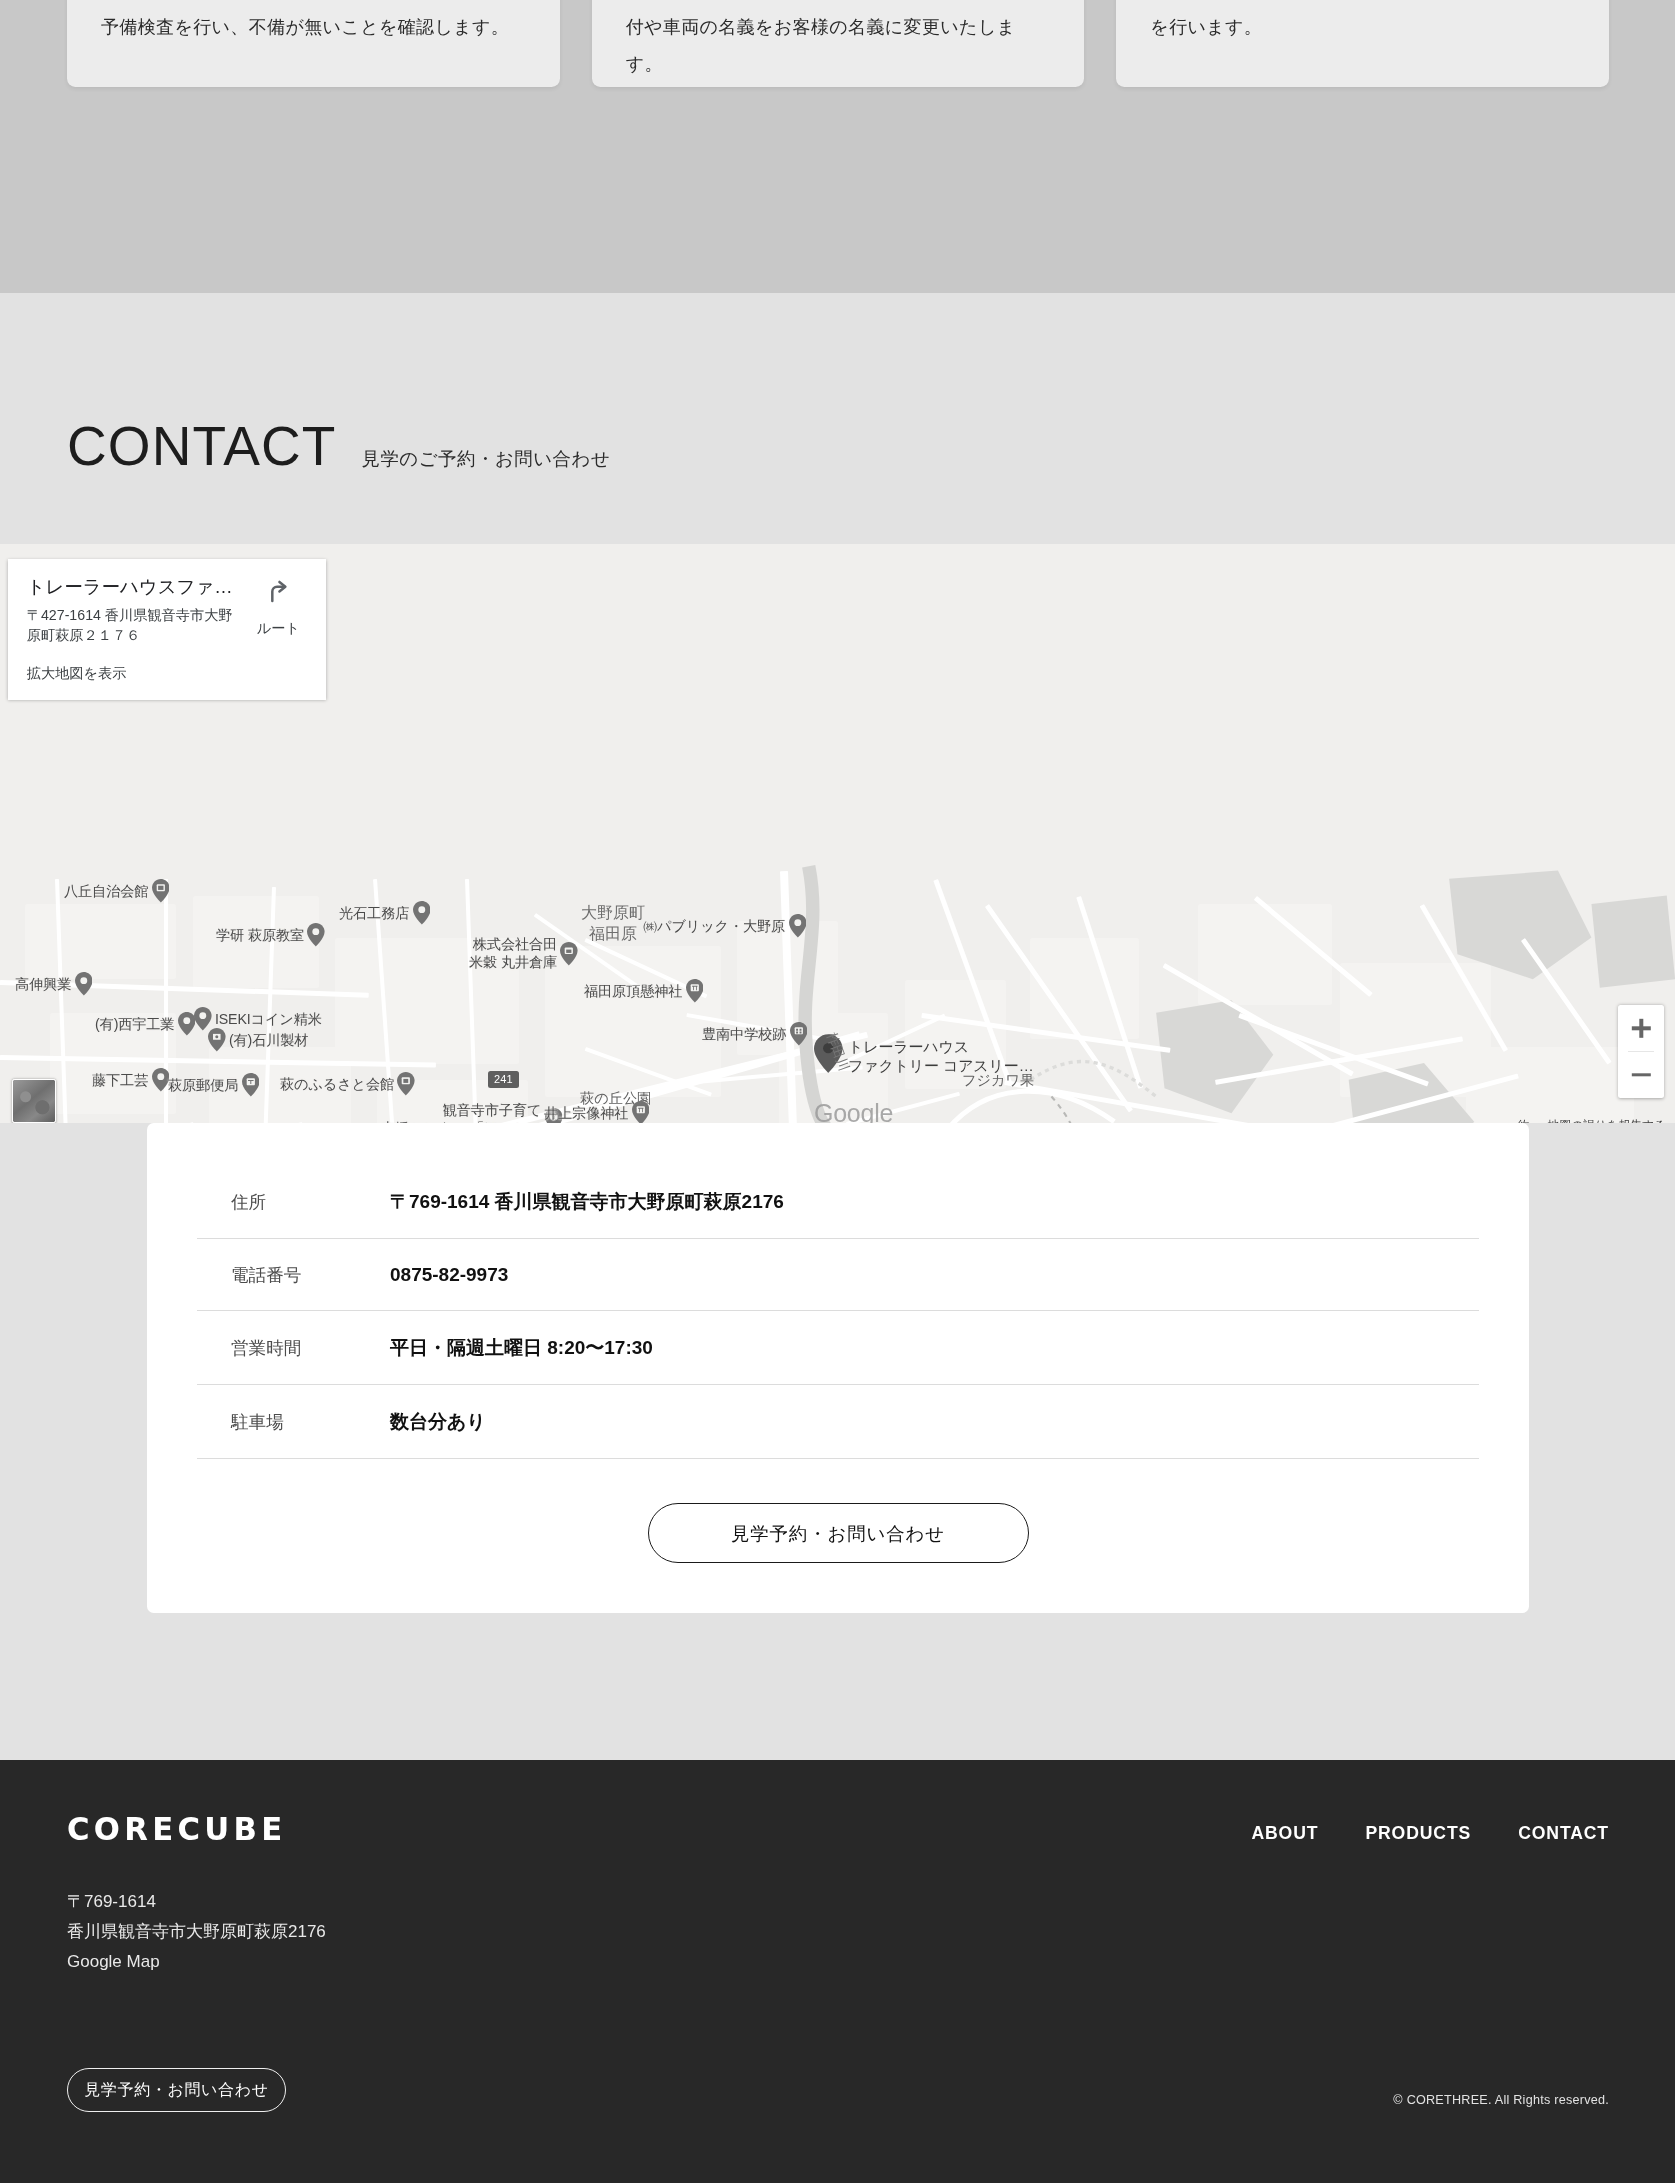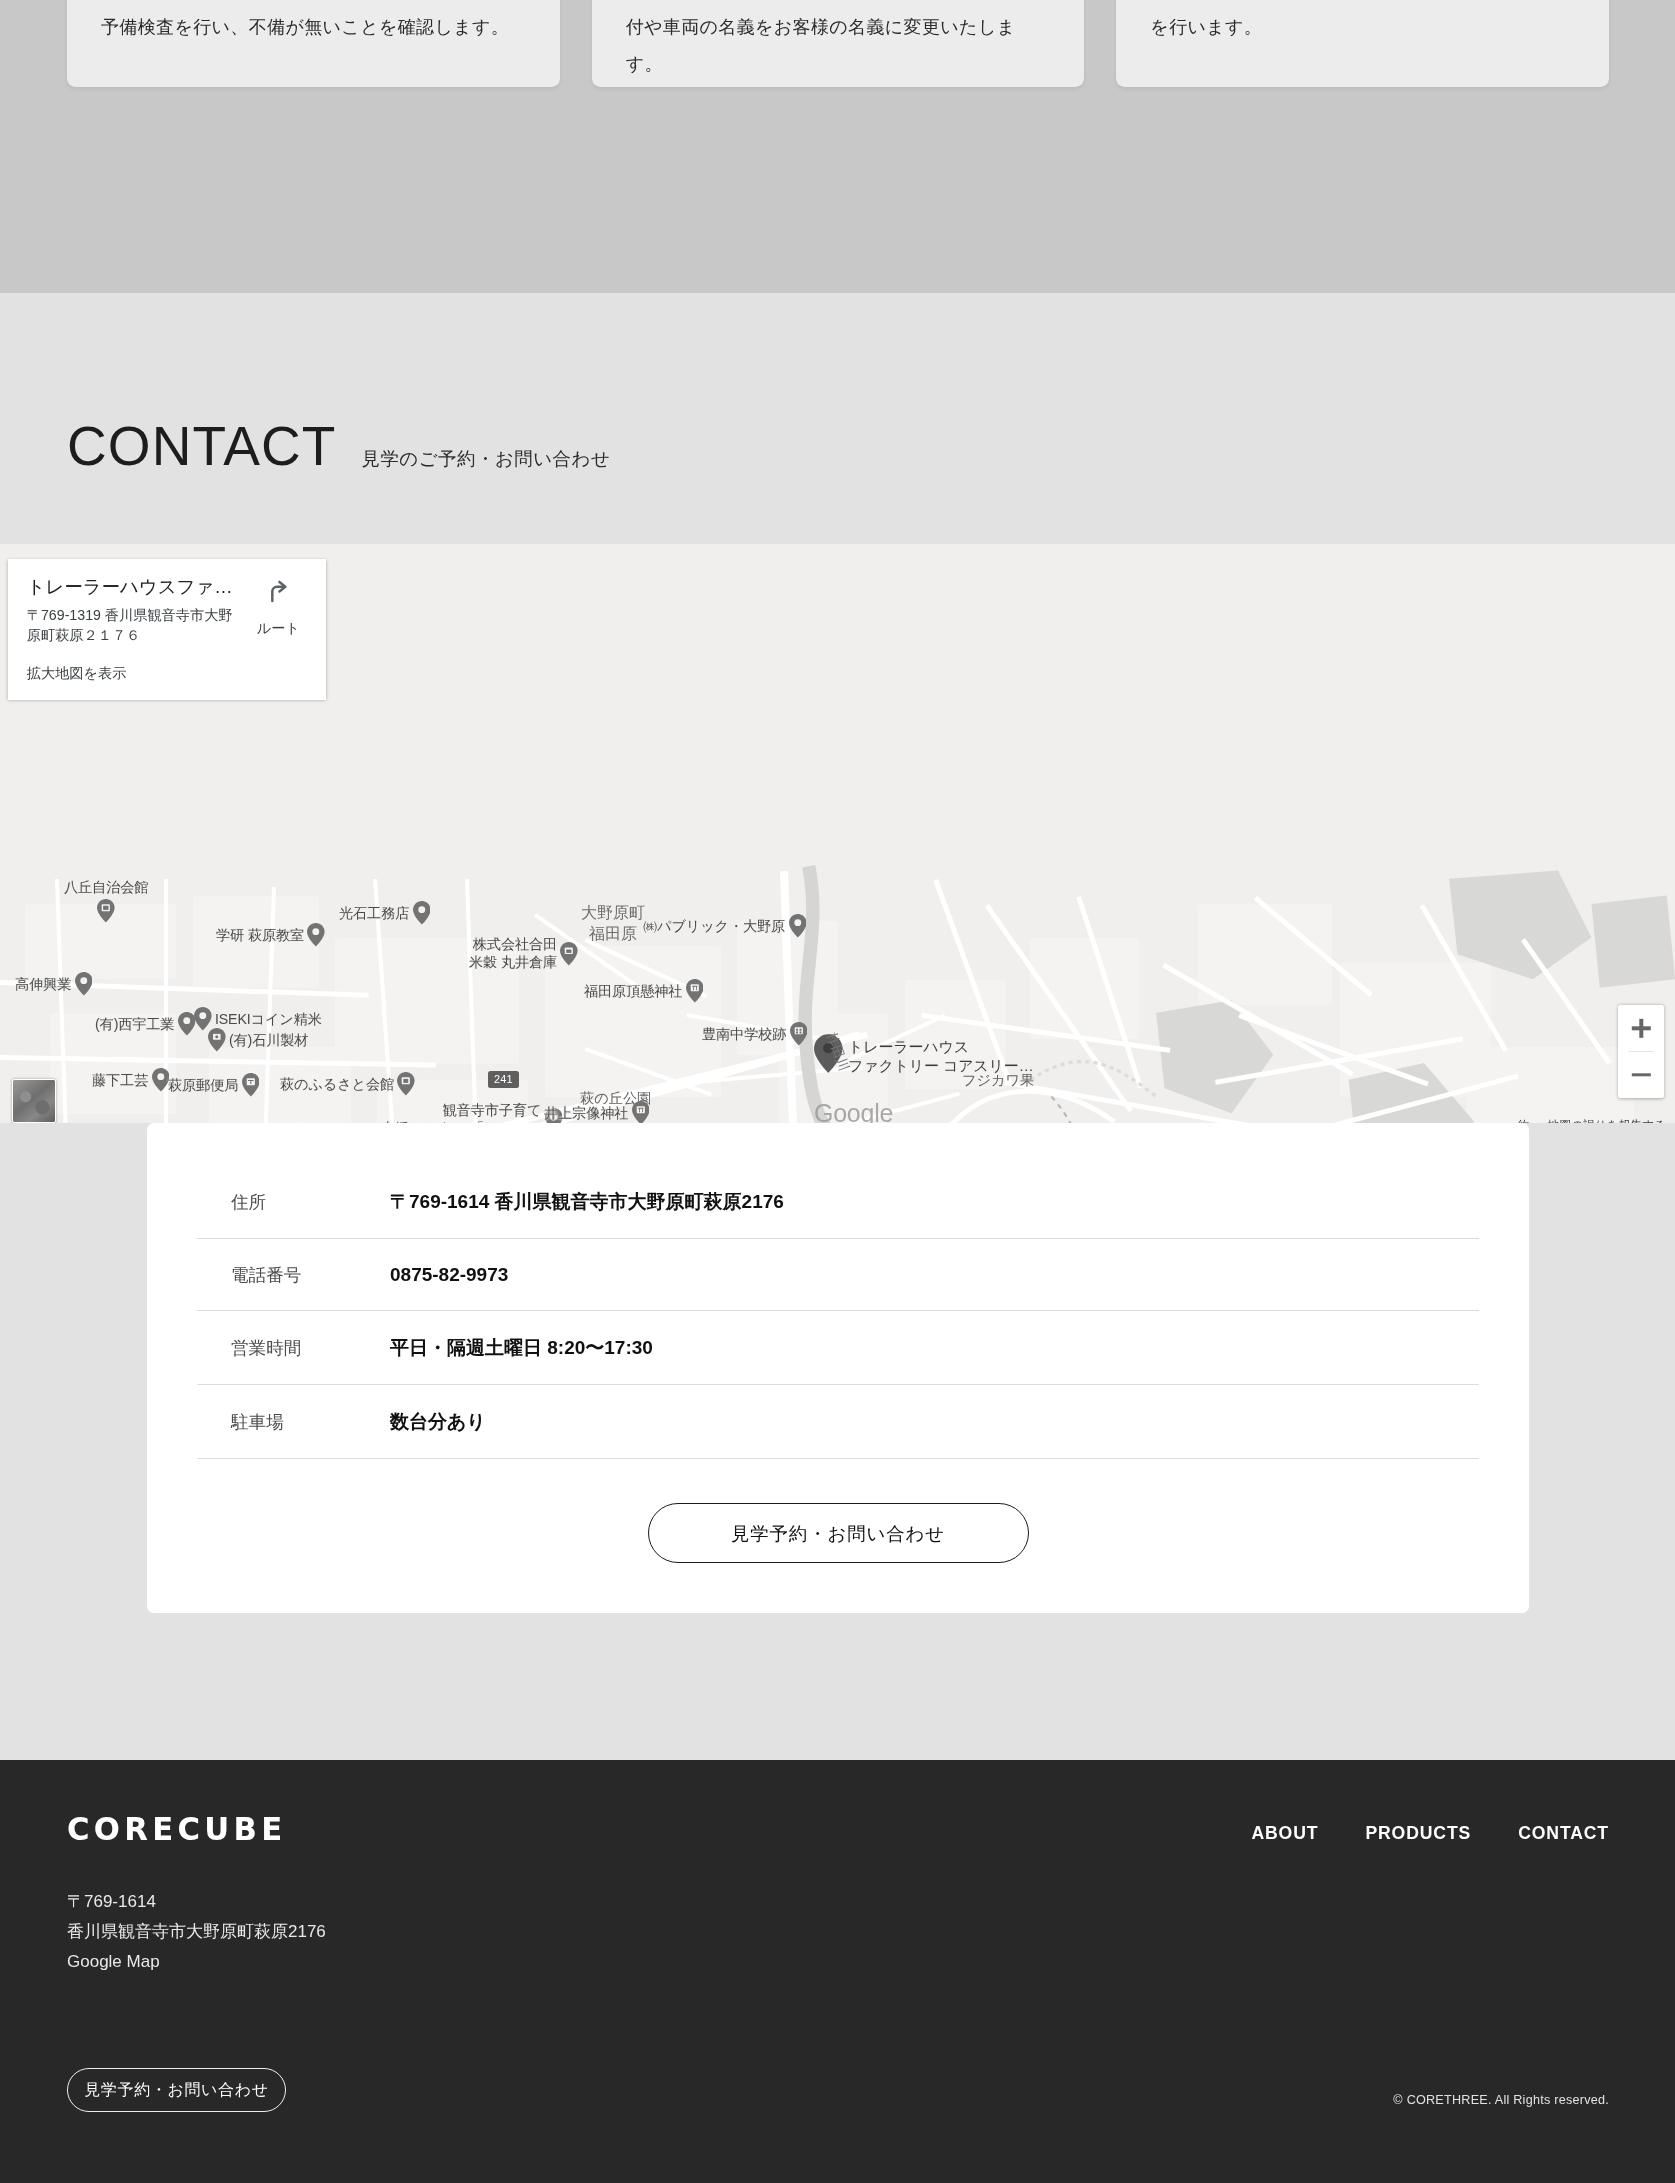--- a/index.html
+++ b/index.html
@@ -433,21 +433,21 @@
         <div style="position: absolute; left: 838px; top: 519px; width: 117px; height: 4.2px; background: rgb(255, 255, 255); transform: rotate(-25deg); transform-origin: 0px 0px; border-radius: 0.8px;"></div>
         <div style="position: absolute; left: 846px; top: 578px; width: 117px; height: 4.2px; background: rgb(255, 255, 255); transform: rotate(-15deg); transform-origin: 0px 0px; border-radius: 0.8px;"></div>
         <div style="position: absolute; left: 536px; top: 369px; width: 142px; height: 4.2px; background: rgb(255, 255, 255); transform: rotate(35deg); transform-origin: 0px 0px; border-radius: 0.8px;"></div>
         <div style="position: absolute; left: 586px; top: 394px; width: 134px; height: 4.2px; background: rgb(255, 255, 255); transform: rotate(25deg); transform-origin: 0px 0px; border-radius: 0.8px;"></div>
         <div style="position: absolute; left: 0px; top: 0px; width: 1676px; height: 586px;"><svg width="1676" height="586" viewBox="0 0 2000 700">
             <path d="M965,385 C980,460 955,520 962,600 C968,680 985,700 990,700" stroke="#d5d5d3" stroke-width="16" fill="none"></path>
             <path d="M1130,700 C1180,640 1260,640 1330,690" stroke="#ffffff" stroke-width="6" fill="none"></path>
             <path d="M1230,640 C1290,600 1330,620 1380,660" stroke="#dcdcda" stroke-width="4" fill="none" stroke-dasharray="5 5"></path>
             <path d="M1255,660 C1290,700 1300,740 1290,790" stroke="#b8b8b6" stroke-width="2.5" fill="none" stroke-dasharray="6 6"></path>
           </svg></div>
-        <div class="poi" style="left: 64px; top: 335px; flex-direction: column;">
+        <div class="poi" style="left: 64px; top: 335px;">
           <span class="txt" style="text-align: right;">
             <div>八丘自治会館</div>
           </span>
           <span class="pin">
             <svg width="17.6" height="23.5" viewBox="0 0 21 28">
               <path d="M10.5 0C4.7 0 0 4.7 0 10.5C0 18 10.5 28 10.5 28S21 18 21 10.5C21 4.7 16.3 0 10.5 0z" fill="#737373"></path>
               <rect x="5.6" y="6.3" width="9.8" height="8.2" rx="1" fill="#f2f2f0"></rect>
               <rect x="7.3" y="8" width="6.4" height="5" fill="#737373"></rect>
             </svg>
           </span>
@@ -644,21 +644,21 @@
           </span>
         </div>
         <div class="shield" style="left: 488px; top: 527px;">241</div>
         <div class="road-label" style="left: 216px; top: 64px; transform: rotate(-17deg); transform-origin: 0px 0px;">丸井萩原豊浜線</div>
         <div class="road-label" style="left: 839px; top: 486px; transform: rotate(70deg); transform-origin: 0px 0px;">柞田川</div>
       </div>
 
     <div class="map-card">
       <div class="left">
         <div class="title">トレーラーハウスファクトリ…</div>
-        <div class="addr">〒769-1319 香川県観音寺市大野原町萩原２１７６</div>
+        <div class="addr">〒427-1614 香川県観音寺市大野原町萩原２１７６</div>
         <div class="expand">拡大地図を表示</div>
       </div>
       <div class="right">
         <span>
           <svg width="28.5" height="28.5" viewBox="0 0 24 24" fill="none" stroke="#5f6368" stroke-width="2.1" stroke-linecap="round" stroke-linejoin="round">
             <path d="M7 21 V13 a4 4 0 0 1 4-4 h6"></path>
             <path d="M13 5 l5 4 -5 4"></path>
           </svg>
         </span>
         <span class="route-label">ルート</span>

